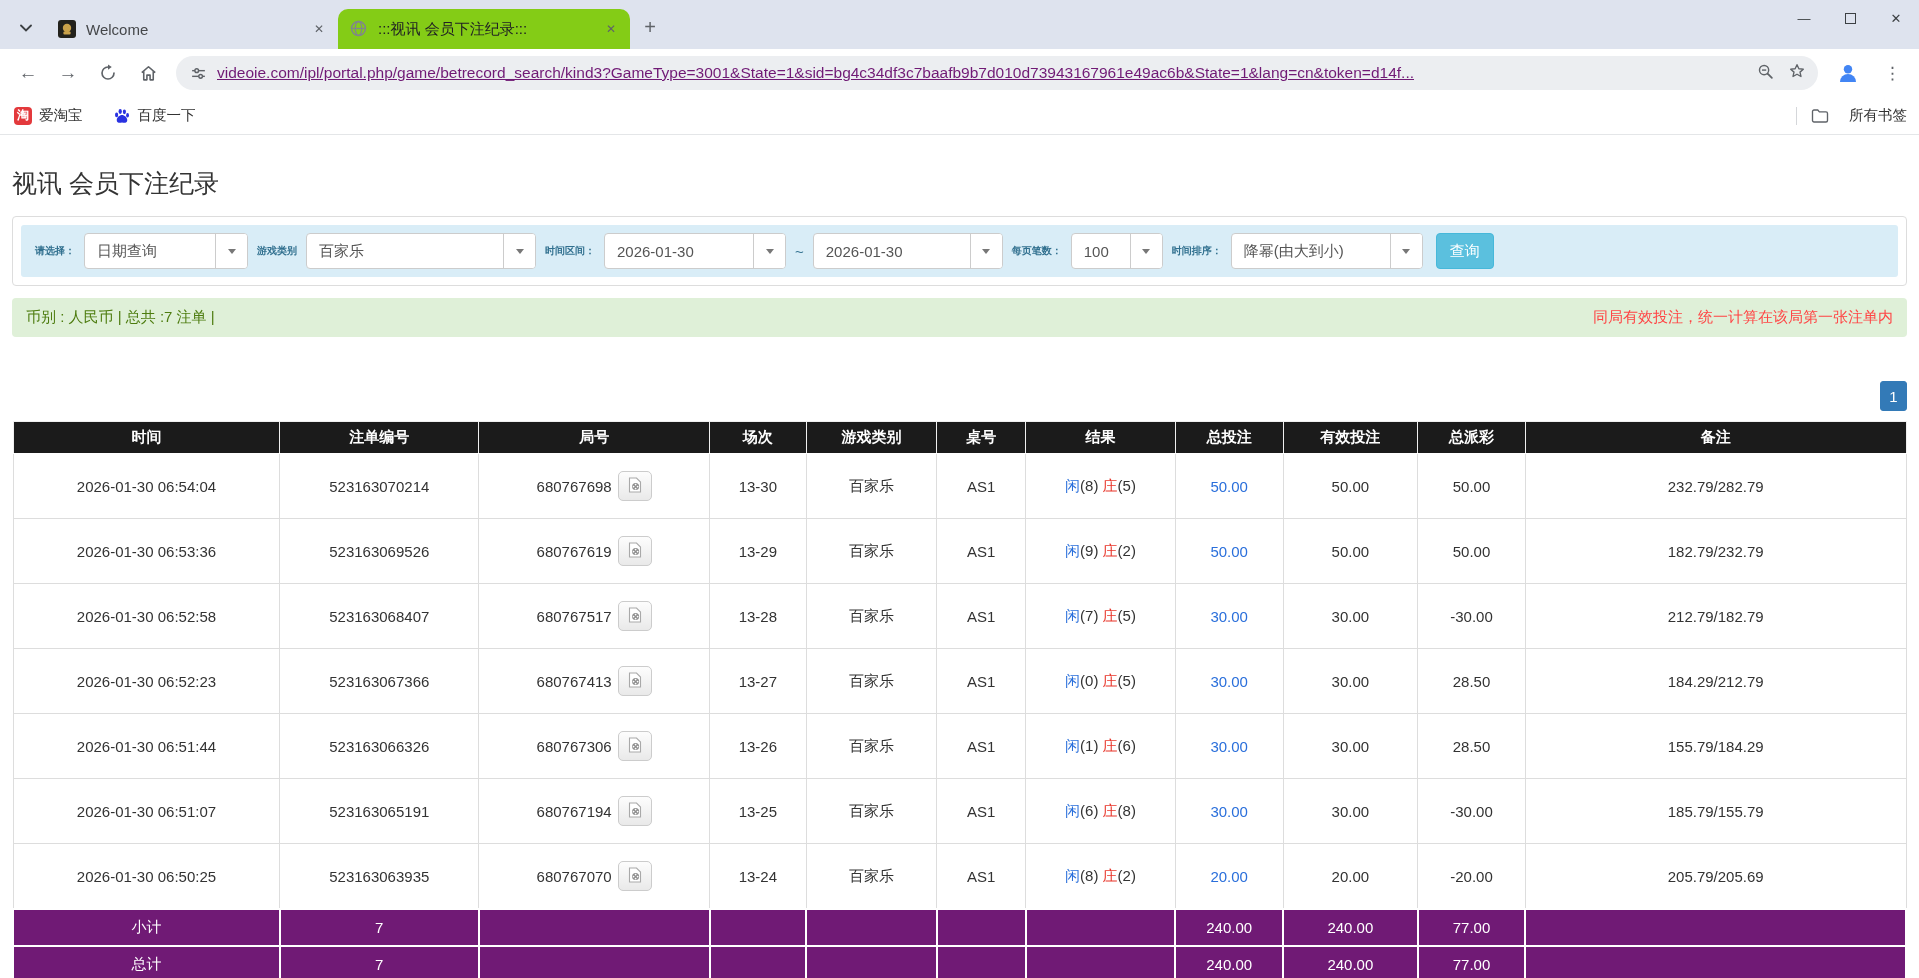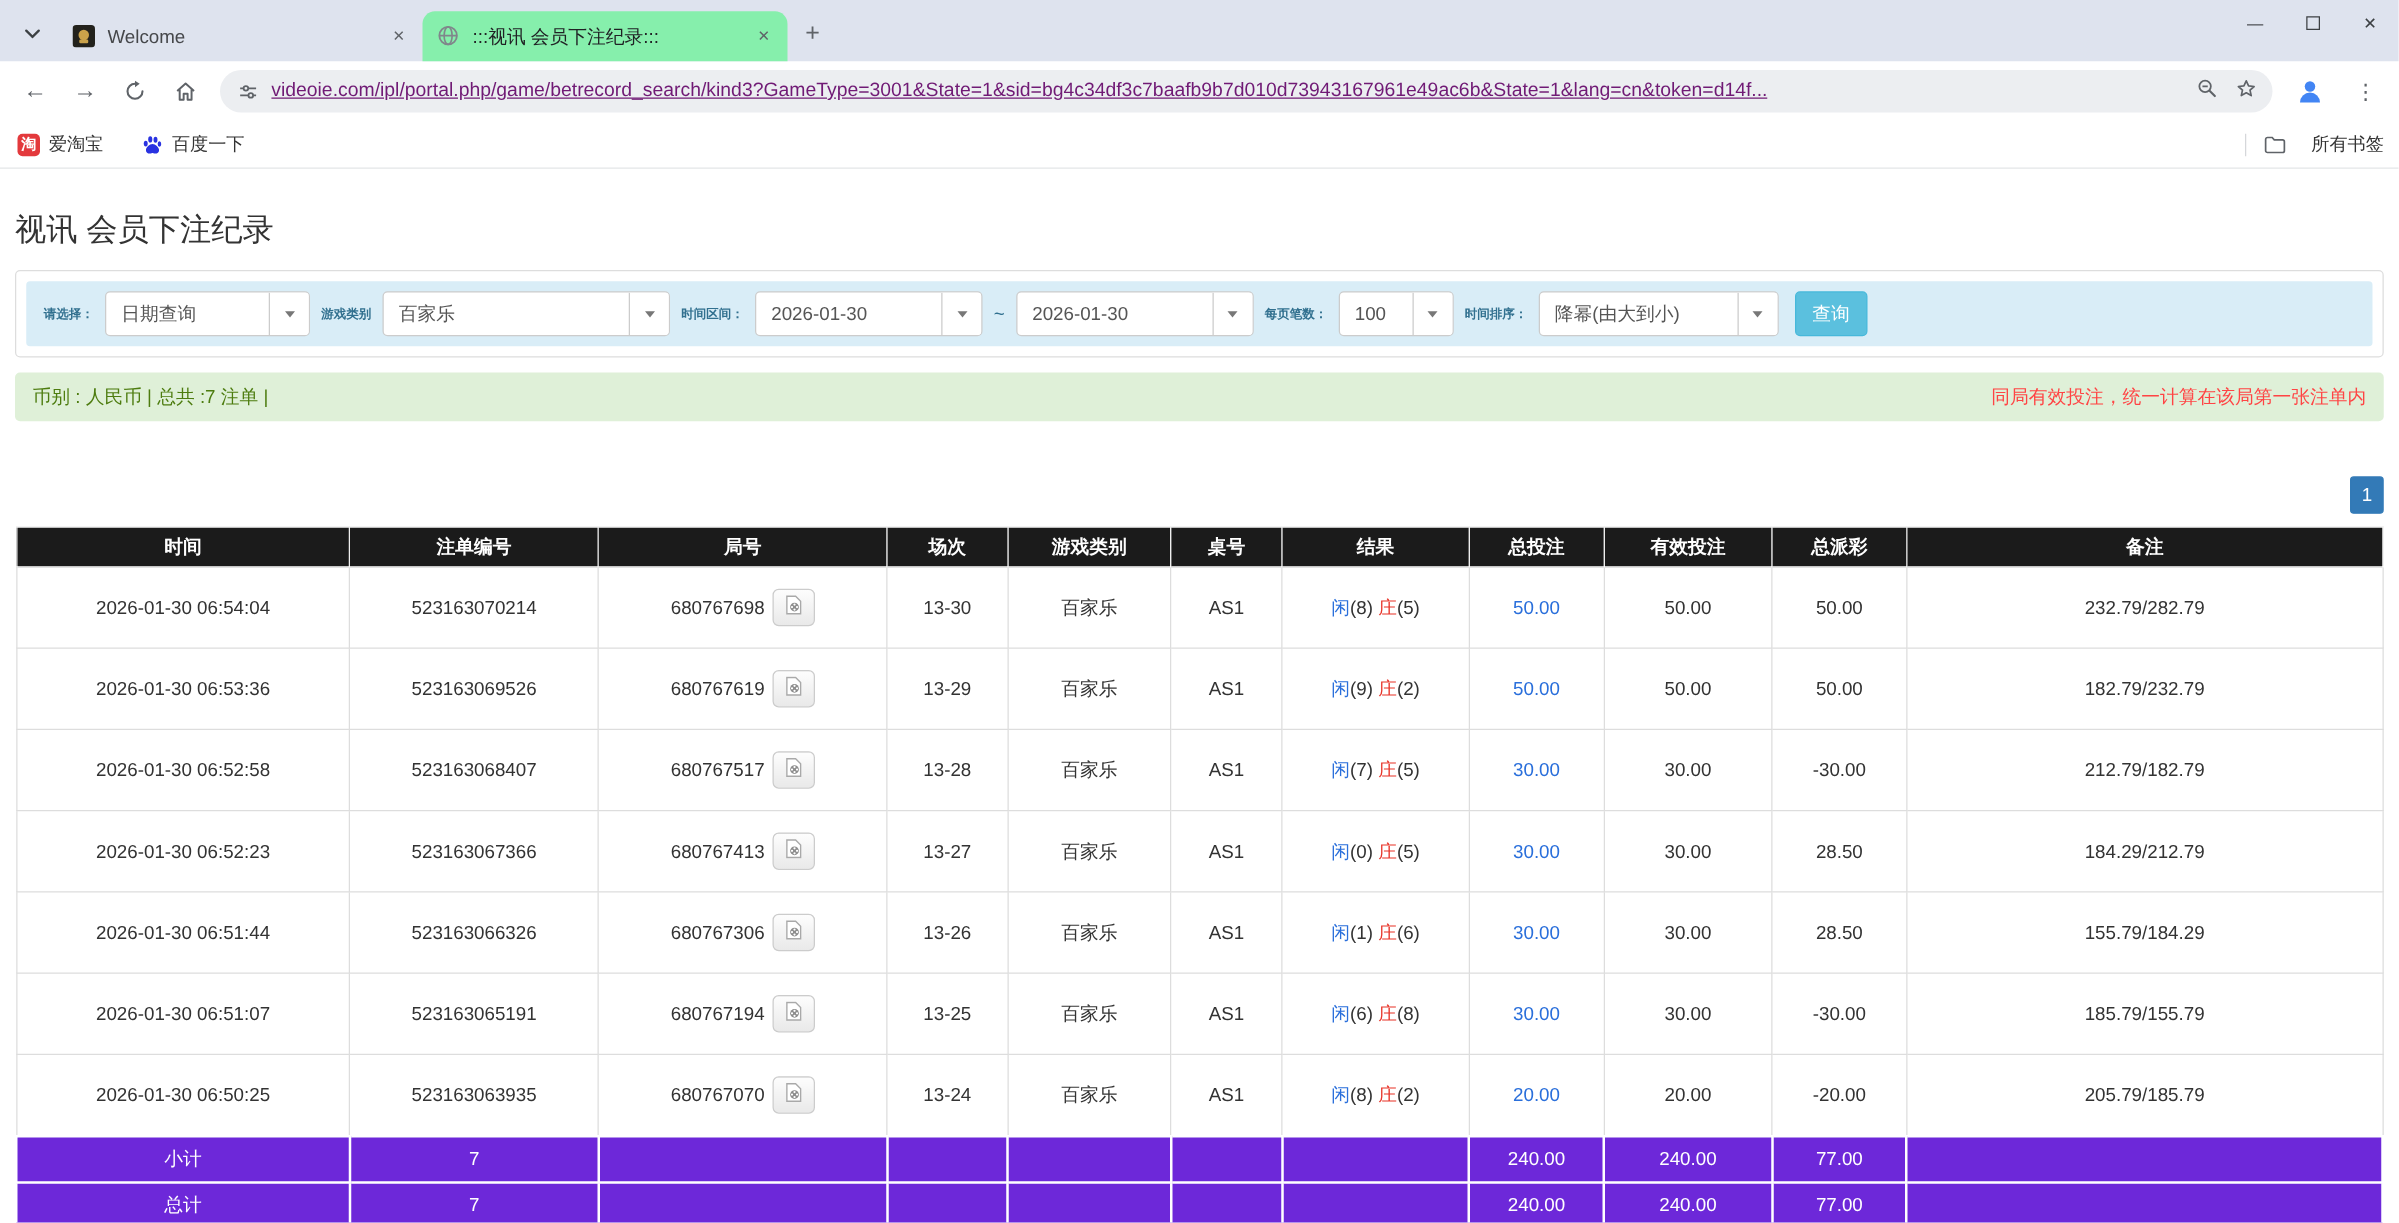--- a/index.html
+++ b/index.html
@@ -3,21 +3,21 @@
 <meta charset="utf-8">
 <style>
   * { margin:0; padding:0; box-sizing:border-box; }
   html,body { width:1919px; height:978px; overflow:hidden; background:#fff;
               font-family:"Liberation Sans", sans-serif; }
 
   
   .tabstrip { position:relative; height:49px; background:#dee3ee; display:flex; align-items:flex-end; padding-left:10px; }
   .tab-search { width:28px; height:28px; margin:0 6px 8px 2px; border-radius:50%; display:flex; align-items:center; justify-content:center; cursor:pointer; }
   .tab { width:292px; height:40px; display:flex; align-items:center; padding:0 10px 0 12px; border-radius:10px 10px 0 0; color:#45474a; font-size:15px; }
-  .tab.active { background:#86efac; color:#202124; }
+  .tab.active { background:#84cc16; color:#202124; }
   .tab .favicon { width:18px; height:18px; margin-right:10px; flex:0 0 auto; }
   .tab .tab-title { flex:1 1 auto; white-space:nowrap; overflow:hidden; text-overflow:ellipsis; }
   .tab .tab-close { width:18px; height:18px; line-height:18px; text-align:center; border-radius:50%; font-size:12px; color:#5f6368; margin-left:8px; }
   .newtab-btn { width:28px; height:28px; margin:0 0 8px 6px; font-size:20px; color:#5f6368; display:flex; align-items:center; justify-content:center; border-radius:50%; }
   .win-controls { position:absolute; top:0; right:0; height:36px; display:flex; }
   .win-btn { width:46px; height:36px; display:flex; align-items:center; justify-content:center; color:#3c4043; font-size:13px; }
   .max-glyph { width:11px; height:11px; border:1.2px solid #3c4043; }
 
   .toolbar { height:48px; background:#fff; display:flex; align-items:center; padding:0 12px; }
   .nav-ico { width:32px; height:32px; display:flex; align-items:center; justify-content:center; color:#5f6368; font-size:19px; margin-right:8px; border-radius:50%; }
@@ -52,21 +52,21 @@
   .summary-bar { margin-top:12px; background:#dff0d8; border-radius:4px; padding:10px 14px; display:flex; justify-content:space-between; align-items:center; font-size:15px; }
   .summary-left { color:#4d7c0f; }
   .summary-right { color:#f44; }
 
   .pag-top { text-align:right; margin:44px 0 10px; }
   .page-btn { display:inline-block; min-width:27px; height:30px; line-height:30px; padding:0 5px; background:#337ab7; border:1px solid #337ab7; color:#fff; font-size:15px; text-align:center; border-radius:3px; }
 
   table.bet-table { width:100%; border-collapse:collapse; table-layout:fixed; font-size:15px; }
   .bet-table thead th { background:#1b1b1b; color:#fff; font-weight:bold; padding:6px 4px; border:1px solid #efefef; border-bottom:1px solid #fff; text-align:center; }
   .bet-table tbody td { border:1px solid #ddd; padding:17px 6px; text-align:center; color:#333; background:#fff; }
-  .bet-table tfoot td { background:#6d28d9; color:#fff; border:2px solid #fff; padding:8px 6px; text-align:center; font-size:15px; }
+  .bet-table tfoot td { background:#701a75; color:#fff; border:2px solid #fff; padding:8px 6px; text-align:center; font-size:15px; }
   .round-cell { display:flex; align-items:center; justify-content:center; gap:6px; }
   .video-btn { display:inline-flex; align-items:center; justify-content:center; width:34px; height:30px; border:1px solid #ccc; border-radius:5px; background:linear-gradient(#fdfdfd,#e9e9e9); }
   .player-txt { color:#2a6fdb; }
   .banker-txt { color:#e8352a; }
   .amt-link { color:#2a6fdb; text-decoration:none; }
   .neg { color:#f00; }
 </style>
 </head>
 <body>
 
@@ -475,21 +475,21 @@
               </span>
             </span>
           </td>
           <td>13-24</td>
           <td>百家乐</td>
           <td>AS1</td>
           <td><span class="player-txt">闲</span>(8) <span class="banker-txt">庄</span>(2)</td>
           <td><a class="amt-link">20.00</a></td>
           <td>20.00</td>
           <td class="neg">-20.00</td>
-          <td>205.79/185.79</td>
+          <td>205.79/205.69</td>
         </tr>
       </tbody>
     <tfoot>
         <tr>
           <td>小计</td>
           <td>7</td>
           <td></td>
           <td></td>
           <td></td>
           <td></td>

